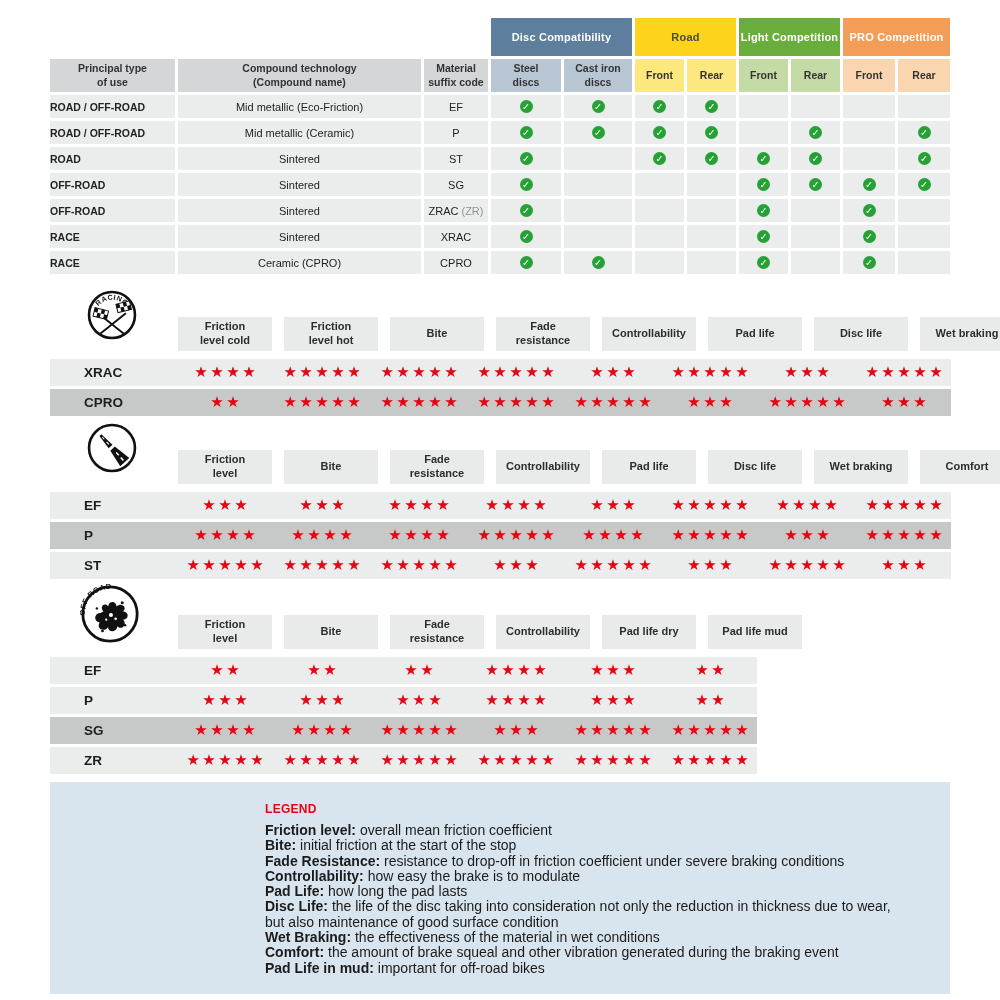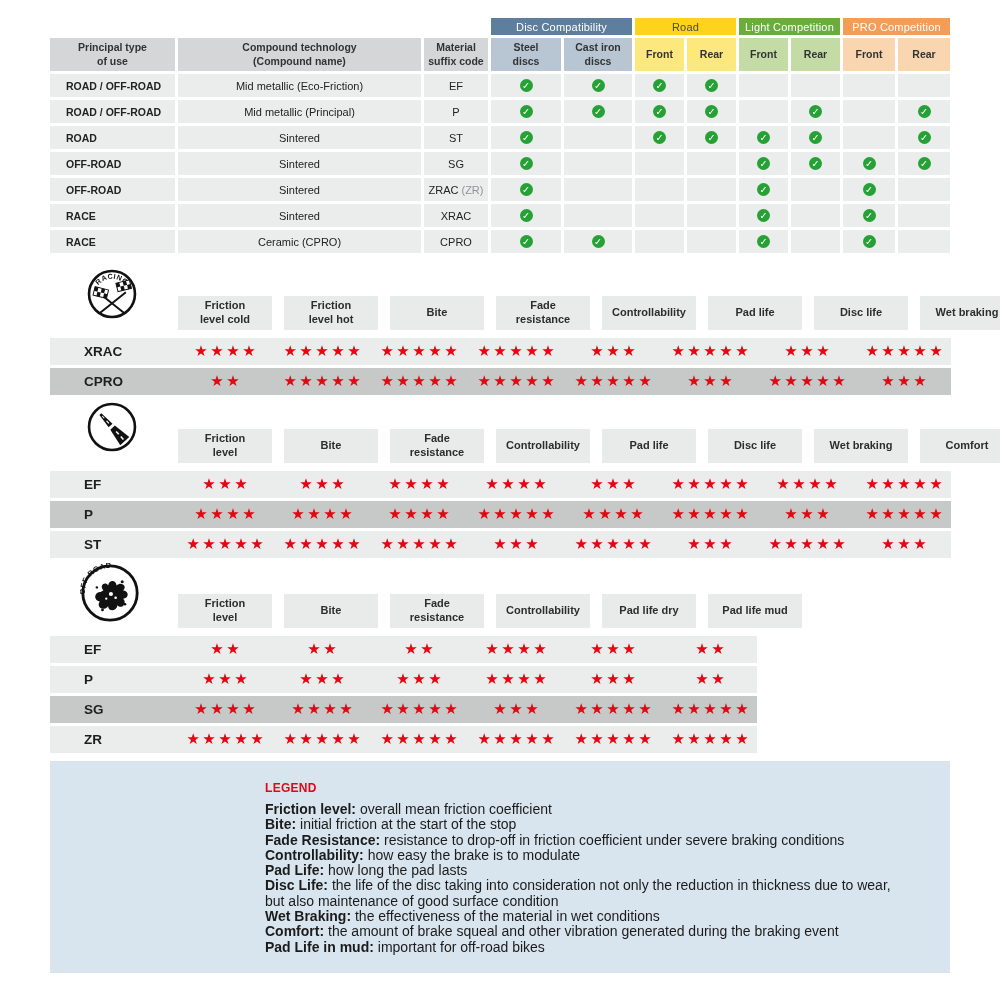--- a/index.html
+++ b/index.html
@@ -3,35 +3,35 @@
 <meta charset="utf-8">
 <style>
   *{box-sizing:border-box;margin:0;padding:0}
   html,body{width:1000px;background:#fff}
   body{height:1000px;overflow:hidden;font-family:"Liberation Sans","DejaVu Sans",sans-serif;color:#222}
   .page{width:1000px;padding:18px 50px 0}
 
   
   .t-grid{display:grid;grid-template-columns:125px 243px 64px 70px 68px 49px 49px 49px 49px 52px 52px;column-gap:3px}
   .gh-row{margin-bottom:3px}
-  .gh{height:17px;display:flex;align-items:center;justify-content:center;font-size:11px;font-weight:normal;color:#fff;letter-spacing:.2px}
+  .gh{height:38px;display:flex;align-items:center;justify-content:center;font-size:11px;font-weight:bold;color:#fff;letter-spacing:.2px}
   .gh-spacer{grid-column:1/4}
   .gh-disc{grid-column:4/6;background:var(--disc-header)}
   .gh-road{grid-column:6/8;background:var(--road-header);color:#4b4b4b}
   .gh-light{grid-column:8/10;background:var(--light-header)}
   .gh-pro{grid-column:10/12;background:var(--pro-header)}
   .ch{height:33px;display:flex;align-items:center;justify-content:center;text-align:center;font-size:10.5px;font-weight:bold;line-height:1.25;white-space:pre-line;color:#333}
   .ch-gray{background:var(--header-gray)}
   .ch-disc{background:var(--disc-sub)}
   .ch-road{background:var(--road-sub)}
   .ch-light{background:var(--light-sub)}
   .ch-pro{background:var(--pro-sub)}
   .t-row{margin-top:3px}
   .t-row>div{background:var(--row-light);height:23px;display:flex;align-items:center;justify-content:center;font-size:11px;color:#222}
-  .t-row .use-cell{justify-content:flex-start;padding-left:16px;font-size:10.5px;font-weight:bold}
+  .t-row .use-cell{justify-content:flex-start;padding-left:0;font-size:10.5px;font-weight:bold}
   .code-note{color:#8f9398;margin-left:3px}
   .check{width:13px;height:13px;border-radius:50%;background:var(--check-green);color:#fff;font-size:9.5px;font-weight:bold;display:flex;align-items:center;justify-content:center;font-family:"DejaVu Sans",sans-serif;line-height:1}
 
   
   .rating{position:relative}
   .sec-racing{margin-top:43px}
   .sec-road{margin-top:34px}
   .sec-offroad{margin-top:36px}
   .sec-icon{position:absolute;left:36px;top:-28px}
   .sec-offroad .sec-icon{left:30px;top:-31px}
@@ -97,21 +97,21 @@
           <div class="check-cell">
             <span class="check">✓</span>
           </div>
           <div class="check-cell"></div>
           <div class="check-cell"></div>
           <div class="check-cell"></div>
           <div class="check-cell"></div>
         </div>
         <div class="t-grid t-row">
           <div class="use-cell">ROAD / OFF-ROAD</div>
-          <div class="comp-cell">Mid metallic (Principal)</div>
+          <div class="comp-cell">Mid metallic (Ceramic)</div>
           <div class="code-cell">P</div>
           <div class="check-cell">
             <span class="check">✓</span>
           </div>
           <div class="check-cell">
             <span class="check">✓</span>
           </div>
           <div class="check-cell">
             <span class="check">✓</span>
           </div>

